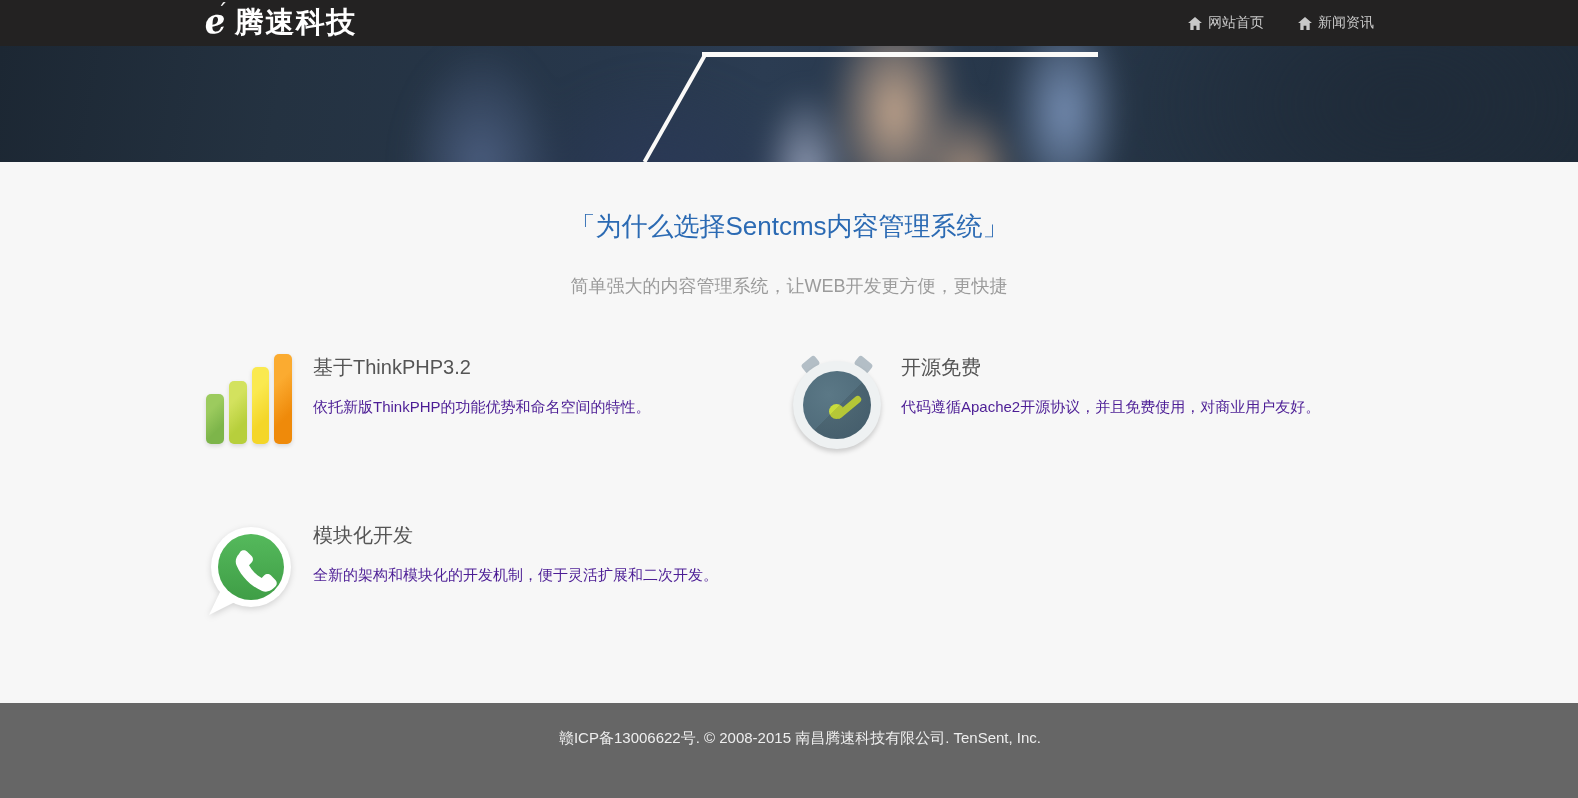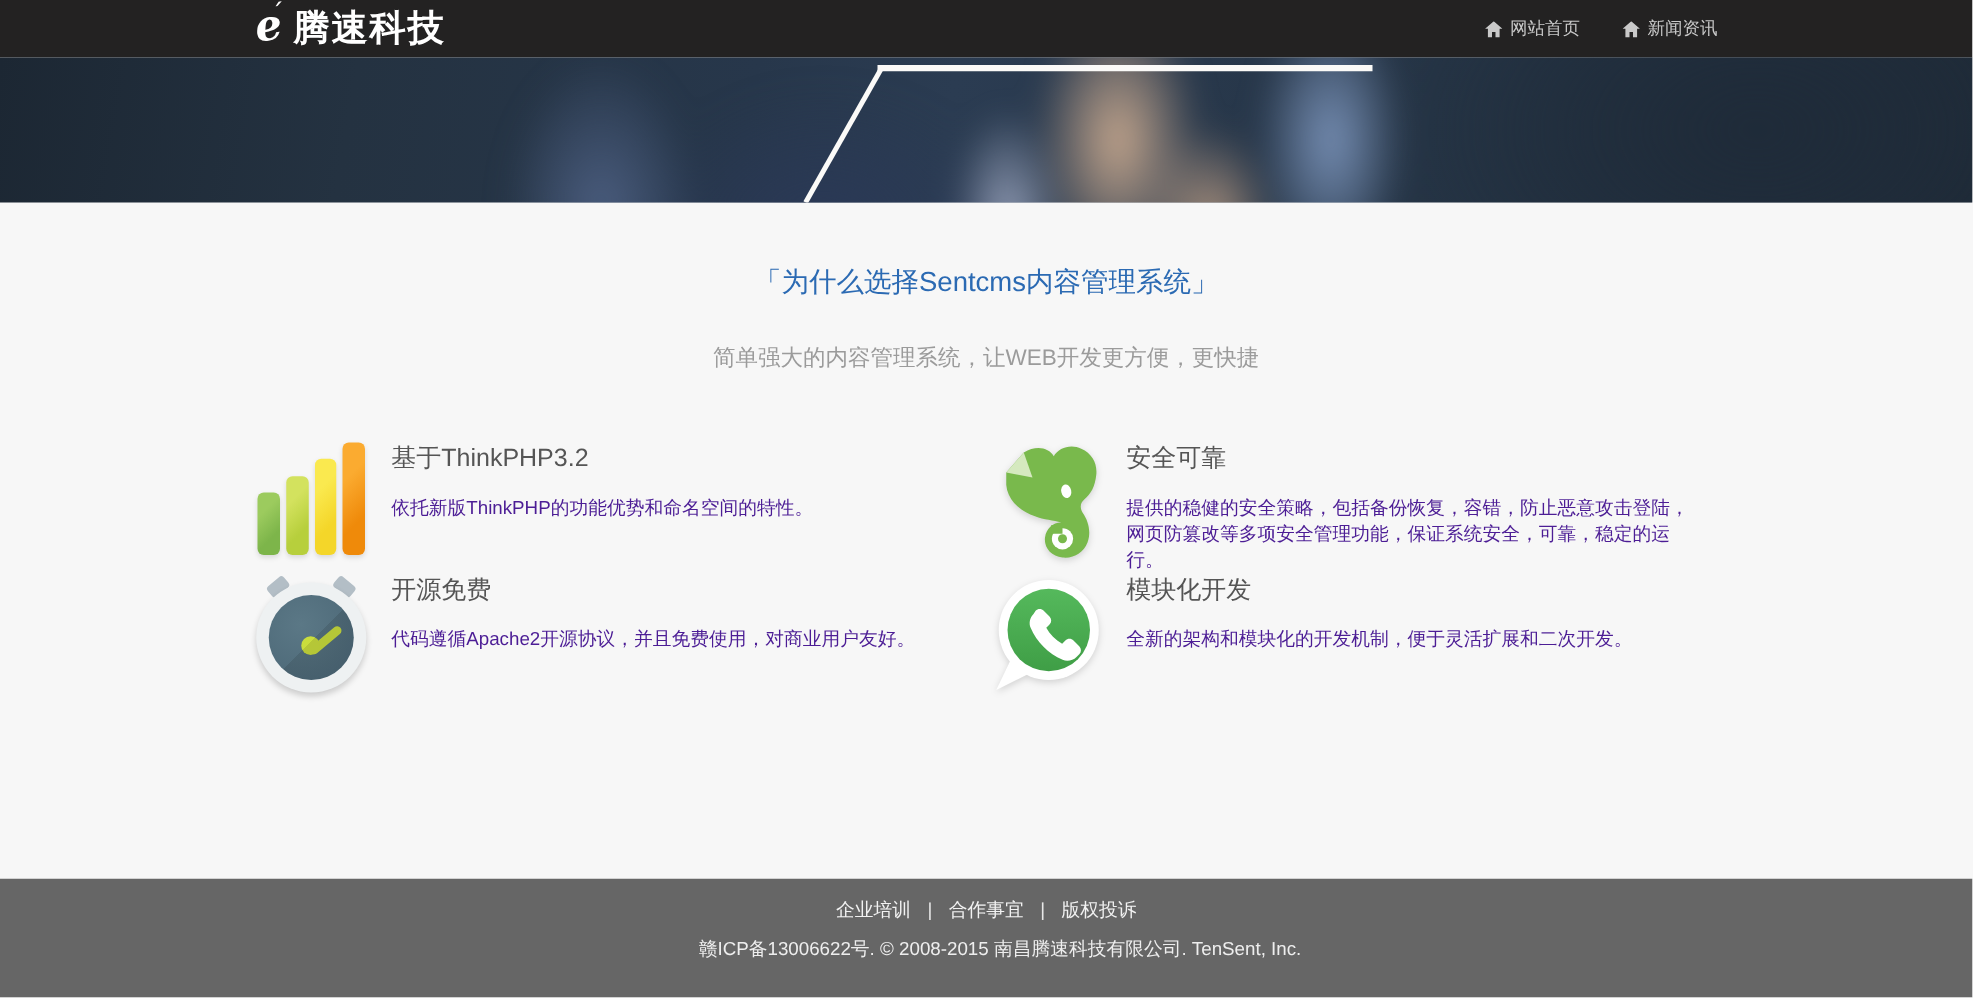--- a/index.html
+++ b/index.html
@@ -29,23 +29,23 @@
       radial-gradient(ellipse 70px 150px at 51% 100%, rgba(190,198,224,.8), transparent 65%),
       radial-gradient(ellipse 95px 160px at 56.5% 55%, rgba(206,173,145,.95), transparent 70%),
       radial-gradient(ellipse 75px 120px at 61% 100%, rgba(199,165,137,.9), transparent 70%),
       radial-gradient(ellipse 85px 160px at 67% 55%, rgba(134,160,201,.85), transparent 70%),
       radial-gradient(ellipse 340px 220px at 88% 50%, rgba(31,43,57,.95), transparent 82%); }
   .hero-line-h { position:absolute; left:702px; top:6px; width:396px; height:5px; background:#fbfaf8; }
   .hero-line-d { position:absolute; left:673px; top:0px; width:4px; height:124px; background:#fbfaf8; transform:rotate(29.5deg); }
 
   
   .section { height:541px; background:#f7f7f7; padding-top:44px; }
-  .sec-title { text-align:center; font-size:22px; font-weight:400; color:#2b6ab3; line-height:40px; }
+  .sec-title { text-align:center; font-size:26px; font-weight:400; color:#2b6ab3; line-height:40px; }
   .sec-sub { text-align:center; font-size:18px; font-weight:400; color:#9b9b9b; margin-top:27px; line-height:26px; }
-  .features { width:1176px; margin:55px auto 0; display:grid; grid-template-columns:588px 588px; }
+  .features { width:1176px; margin:55px auto 0; display:grid; grid-template-columns:588px 588px; row-gap:72px; }
   .feature { display:flex; }
   .f-icon { width:96px; height:96px; flex:none; position:relative; }
   .f-text { margin-left:16px; padding-top:1px; width:452px; }
   .f-title { font-size:20px; font-weight:400; color:#555; line-height:24px; }
   .f-desc { font-size:15px; color:#4c1d95; line-height:21px; margin-top:17px; }
 
   
   .icon-bars { display:flex; align-items:flex-end; gap:5px; padding:6px 5px; filter:drop-shadow(0 2px 2px rgba(0,0,0,.12)); }
   .icon-bars i { display:block; width:19px; border-radius:5px; }
   .icon-bars .b1 { height:50px; background:linear-gradient(135deg,#9ccb5e 30%,#7db54a 70%); }
@@ -125,36 +125,20 @@
           <i class="b2"></i>
           <i class="b3"></i>
           <i class="b4"></i>
       </div>
       <div class="f-text">
         <div class="f-title">基于ThinkPHP3.2</div>
         <div class="f-desc">依托新版ThinkPHP的功能优势和命名空间的特性。</div>
       </div>
     </div>
 
-    <div class="feature">
-      <div class="f-icon">
-        <svg width="96" height="96" viewBox="0 0 96 96">
-          <path fill="#79b94c" d="M30 8 C40 2 50 4 54 11 C58 4 68 1 76 5 C85 9 89 17 88 26 C87 35 84 41 78 46 C75 49 75 52 77 56 C82 63 84 72 81 80 C78 88 70 93 61 92 C52 91 46 84 47 76 C48 69 53 64 60 64 C54 62 46 62 39 59 C27 55 17 46 16 34 L16 24 Z"></path>
-          <path fill="#d5e9bf" d="M30 8 L16 24 L37 28 Z"></path>
-          <ellipse fill="#ffffff" cx="64" cy="39" rx="4" ry="5.5" transform="rotate(-12 64 39)"></ellipse>
-          <circle fill="#ffffff" cx="61" cy="77" r="8.5"></circle>
-          <circle fill="#79b94c" cx="61" cy="77" r="3.6"></circle>
-          <rect fill="#79b94c" x="52" y="66" width="9" height="7"></rect>
-        </svg>
-      </div>
-      <div class="f-text">
-        <div class="f-title">安全可靠</div>
-        <div class="f-desc">提供的稳健的安全策略，包括备份恢复，容错，防止恶意攻击登陆，网页防篡改等多项安全管理功能，保证系统安全，可靠，稳定的运行。</div>
-      </div>
-    </div>
 
     <div class="feature">
       <div class="f-icon icon-watch">
         <span class="btn l"></span>
           <span class="btn r"></span>
         <span class="face-out"></span>
         <span class="face-out" style="background:none;box-shadow:none;">
           <span class="face-in">
             <span class="hand"></span>
             <span class="hub"></span>
@@ -185,21 +169,14 @@
       <div class="f-text">
         <div class="f-title">模块化开发</div>
         <div class="f-desc">全新的架构和模块化的开发机制，便于灵活扩展和二次开发。</div>
       </div>
     </div>
 
   </div>
 </main>
 
 <footer class="footer">
-  <div class="flinks">
-    <a>企业培训</a>
-    <span class="sep">|</span>
-    <a>合作事宜</a>
-    <span class="sep">|</span>
-    <a>版权投诉</a>
-  </div>
   <p class="copy">赣ICP备13006622号. © 2008-2015 南昌腾速科技有限公司. TenSent, Inc.</p>
 </footer>
 
 </body></html>

